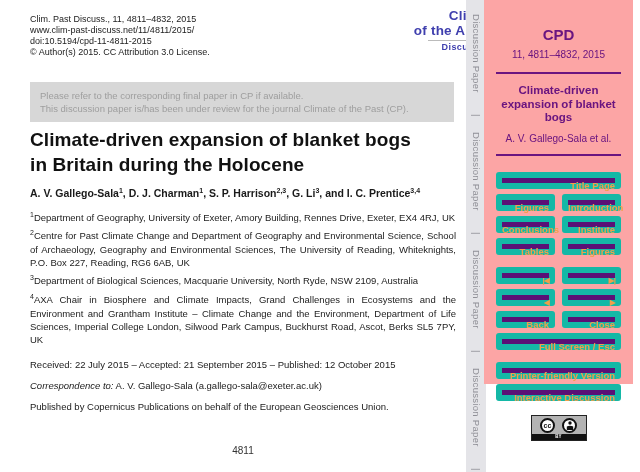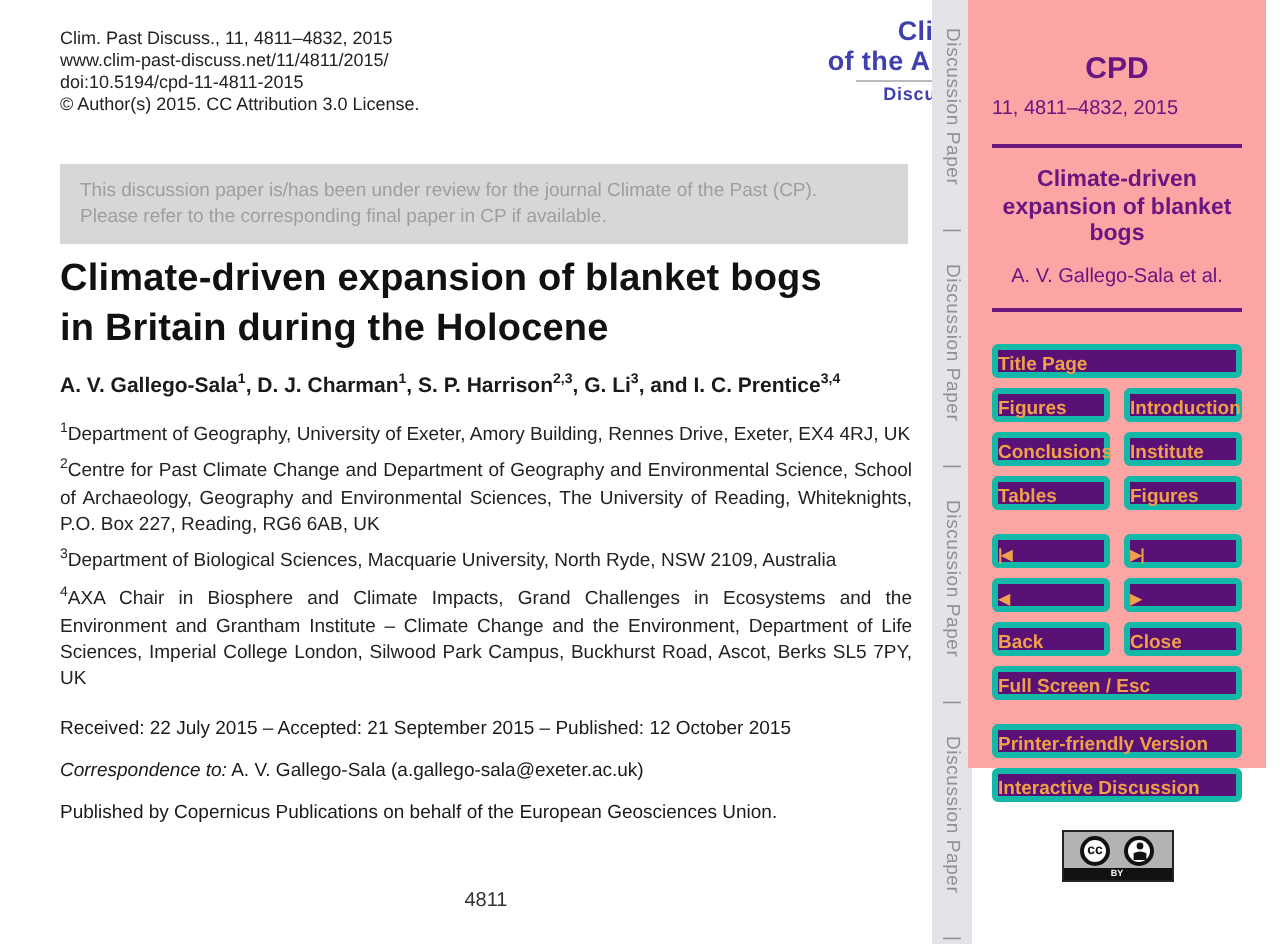--- a/index.html
+++ b/index.html
@@ -38,28 +38,28 @@
 
   
   .strip { position:absolute; left:466px; top:0; width:20px; height:472px; background:#e4e4e8; }
   .strip-unit { writing-mode:vertical-rl; height:118px; width:20px; display:flex; justify-content:space-between; align-items:center; padding:14px 0 2px; }
   .strip-label { font-size:9.5px; color:#8f8f96; letter-spacing:.3px; }
   .strip-sep { font-size:9.5px; color:#8f8f96; }
 
   
   .panel { position:absolute; left:484px; top:0; width:149px; height:384px; background:#fca5a5; padding:0 12px; }
   .p-abbrev { margin-top:26px; text-align:center; font-size:15px; font-weight:bold; color:#6a1580; }
-  .p-vol { margin-top:6px; text-align:left; font-size:10px; color:#6a1580; }
+  .p-vol { margin-top:6px; text-align:center; font-size:10px; color:#6a1580; }
   .p-rule { margin-top:12px; border-top:2px solid #6a1580; }
   .p-title { margin-top:10px; text-align:center; font-size:11.5px; font-weight:bold; line-height:13.5px; color:#6a1580; }
   .p-author { margin-top:8px; text-align:center; font-size:10px; color:#6a1580; }
   .p-rule2 { margin-top:10px; border-top:2px solid #6a1580; }
 
-  .btn { display:block; width:100%; height:17px; line-height:15px; text-align:left;
-         background:#5a1176; border:3px solid #14b8a6; border-radius:3px;
+  .btn { display:block; width:100%; height:17px; line-height:15px; text-align:right;
+         background:#5a1176; border:6px solid #14b8a6; border-radius:3px;
          color:#f0a04a; font-size:9.5px; font-weight:bold; cursor:pointer;
          font-family:"Liberation Sans","DejaVu Sans",sans-serif; }
   .btn-row { display:flex; gap:7px; margin-top:5px; }
   .btn-row .btn { width:59px; }
   .mt-section { margin-top:12px; }
   .mt-first { margin-top:16px; }
   .nav-glyph { font-size:8px; letter-spacing:-1px; }
 
   .badge-wrap { margin-top:14px; display:flex; justify-content:center; }
   .badge { position:relative; width:56px; height:26px; background:#b3b3b3; border:1px solid #222;
@@ -95,22 +95,22 @@
         <circle cx="20" cy="27" r="15.5"></circle>
         <path d="M7 21 C 14 29, 28 31, 36 23"></path>
         <path d="M11 38 C 18 32, 27 33, 33 37"></path>
         <path d="M22 12 C 14 20, 14 34, 21 42"></path>
         <path d="M2 32 L 41 11"></path>
       </g>
     </svg>
   </div>
 
   <div class="notice">
+    <div>Please refer to the corresponding final paper in CP if available.</div>
     <div>This discussion paper is/has been under review for the journal Climate of the Past (CP).</div>
-    <div>Please refer to the corresponding final paper in CP if available.</div>
   </div>
 
   <h1 class="title">
     <span style="display:block">Climate-driven expansion of blanket bogs</span>
     <span style="display:block">in Britain during the Holocene</span>
   </h1>
 
   <div class="authors">
     <span><span>A. V. Gallego-Sala</span><sup>1</sup></span><span><span>, D. J. Charman</span><sup>1</sup></span><span><span>, S. P. Harrison</span><sup>2,3</sup></span><span><span>, G. Li</span><sup>3</sup></span><span><span>, and I. C. Prentice</span><sup>3,4</sup></span>
   </div>

